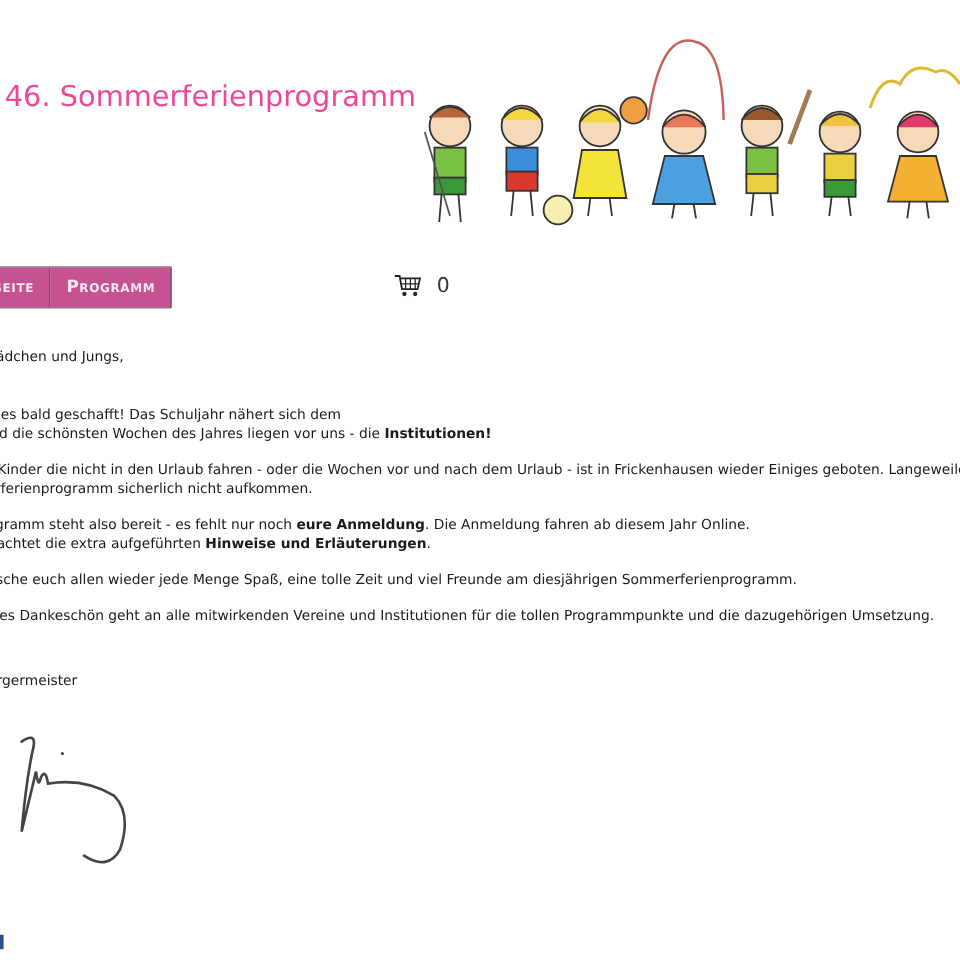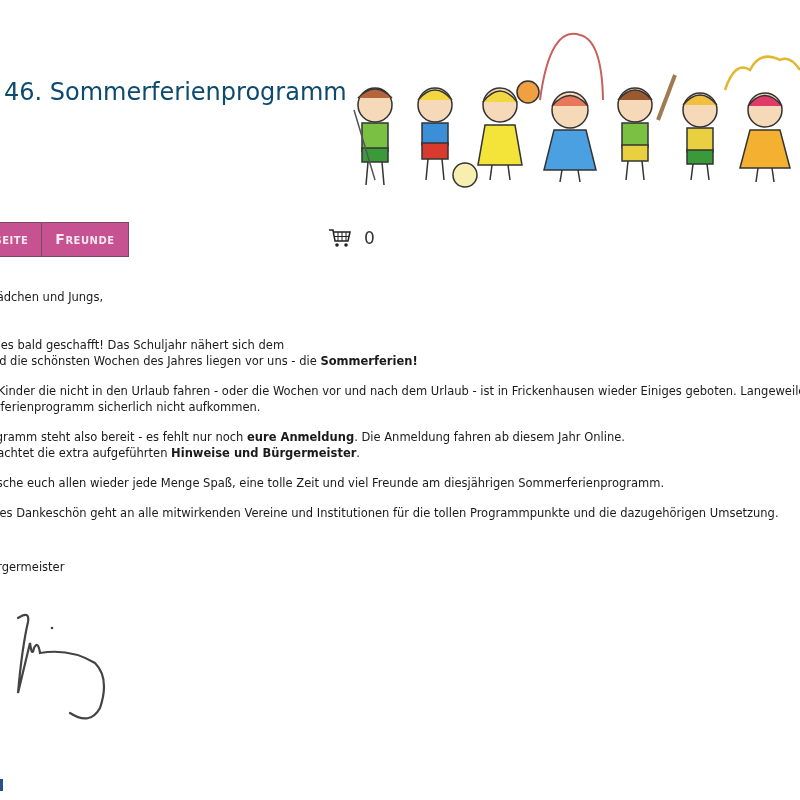--- a/index.html
+++ b/index.html
@@ -1,17 +1,17 @@
 <!DOCTYPE html>
 <html><head>
   <meta charset="utf-8">
   <style>
     html, body { margin: 0; padding: 0; background: #ffffff; }
     body { width: 800px; height: 800px; overflow: hidden; position: relative; font-family: "DejaVu Sans", sans-serif; color: #1a1a1a; }
-    .header-title { position: absolute; left: 4px; top: 74px; font-family: "DejaVu Sans", sans-serif; font-size: 24px; line-height: 36px; color: #0c4a6e; letter-spacing: 0px; font-weight: normal; }
+    .header-title { position: absolute; left: 4px; top: 62px; font-family: "DejaVu Sans", sans-serif; font-size: 24px; line-height: 36px; color: #ec4899; letter-spacing: 0px; font-weight: normal; }
     .header-title .line { display: block; white-space: nowrap; }
     .banner { position: absolute; left: 340px; top: 30px; width: 460px; height: 170px; }
     .nav { position: absolute; left: -60px; top: 222px; height: 33px; display: flex; border-top: 1px solid #7a4a64; border-bottom: 1px solid #7a4a64; }
     .nav-item { background: #c65291; color: #f6e8f0; font-variant: small-caps; font-size: 14px; letter-spacing: 0.5px; height: 33px; line-height: 33px; padding: 0 13px; border-right: 1px solid #7a4a64; white-space: nowrap; cursor: pointer; font-weight: bold; }
     .nav-item:first-child { border-left: 1px solid #7a4a64; }
     .cart { position: absolute; left: 328px; top: 228px; display: flex; align-items: center; gap: 12px; }
     .cart-count { font-size: 17px; color: #333; }
     .content { position: absolute; left: -48px; top: 289px; font-size: 11.5px; line-height: 16px; color: #1a1a1a; white-space: nowrap; }
     .content p { margin: 0; }
     .content b { font-weight: bold; }
@@ -81,47 +81,47 @@
     <circle cx="425" cy="80" r="17" fill="#f6d9b8"></circle>
       <path d="M408 76 Q425 55 442 76" fill="#e03a6a"></path>
     <path d="M410 100 L440 100 L450 138 L400 138 Z" fill="#f4b030"></path>
     <line x1="418" y1="138" x2="416" y2="152"></line>
       <line x1="432" y1="138" x2="434" y2="152"></line>
   </g>
 </svg>
 
 <div class="nav">
   <div class="nav-item">Startseite</div>
-  <div class="nav-item">Freunde</div>
+  <div class="nav-item">Programm</div>
 </div>
 
 <div class="cart">
   <svg width="24" height="20" viewBox="0 0 24 20" xmlns="http://www.w3.org/2000/svg">
     <path d="M1 2 L5 2 L7 13 L20 13 L22 4 L6 4" fill="none" stroke="#222" stroke-width="1.5"></path>
     <line x1="10" y1="4" x2="10" y2="13" stroke="#222" stroke-width="1"></line>
     <line x1="14" y1="4" x2="14" y2="13" stroke="#222" stroke-width="1"></line>
     <line x1="18" y1="4" x2="18" y2="13" stroke="#222" stroke-width="1"></line>
     <line x1="6" y1="8.5" x2="21" y2="8.5" stroke="#222" stroke-width="1"></line>
     <circle cx="9" cy="17" r="1.8" fill="#222"></circle>
       <circle cx="18" cy="17" r="1.8" fill="#222"></circle>
   </svg>
   <span class="cart-count">0</span>
 </div>
 
 <div class="content">
   <p>Liebe Mädchen und Jungs,</p>
   <div class="gap-lg"></div>
   <p>ihr habt es bald geschafft! Das Schuljahr nähert sich dem</p>
-  <p><span>Ende und die schönsten Wochen des Jahres liegen vor uns - die </span><b>Sommerferien!</b></p>
+  <p><span>Ende und die schönsten Wochen des Jahres liegen vor uns - die </span><b>Institutionen!</b></p>
   <div class="gap-md"></div>
   <p>Für alle Kinder die nicht in den Urlaub fahren - oder die Wochen vor und nach dem Urlaub - ist in Frickenhausen wieder Einiges geboten. Langeweile wird D</p>
   <p>Sommerferienprogramm sicherlich nicht aufkommen.</p>
   <div class="gap-md"></div>
   <p><span>Das Programm steht also bereit - es fehlt nur noch </span><b>eure Anmeldung</b><span>. Die Anmeldung fahren ab diesem Jahr Online.</span></p>
-  <p><span>Bitte beachtet die extra aufgeführten </span><b>Hinweise und Bürgermeister</b><span>.</span></p>
+  <p><span>Bitte beachtet die extra aufgeführten </span><b>Hinweise und Erläuterungen</b><span>.</span></p>
   <div class="gap-md"></div>
   <p>Ich wünsche euch allen wieder jede Menge Spaß, eine tolle Zeit und viel Freunde am diesjährigen Sommerferienprogramm.</p>
   <div class="gap-md"></div>
   <p>Ein großes Dankeschön geht an alle mitwirkenden Vereine und Institutionen für die tollen Programmpunkte und die dazugehörigen Umsetzung.</p>
   <div class="gap-lg"></div>
   <div style="height: 6px"></div>
   <p>Euer Bürgermeister</p>
 </div>
 
 <svg class="signature" viewBox="0 0 100 120" xmlns="http://www.w3.org/2000/svg">

